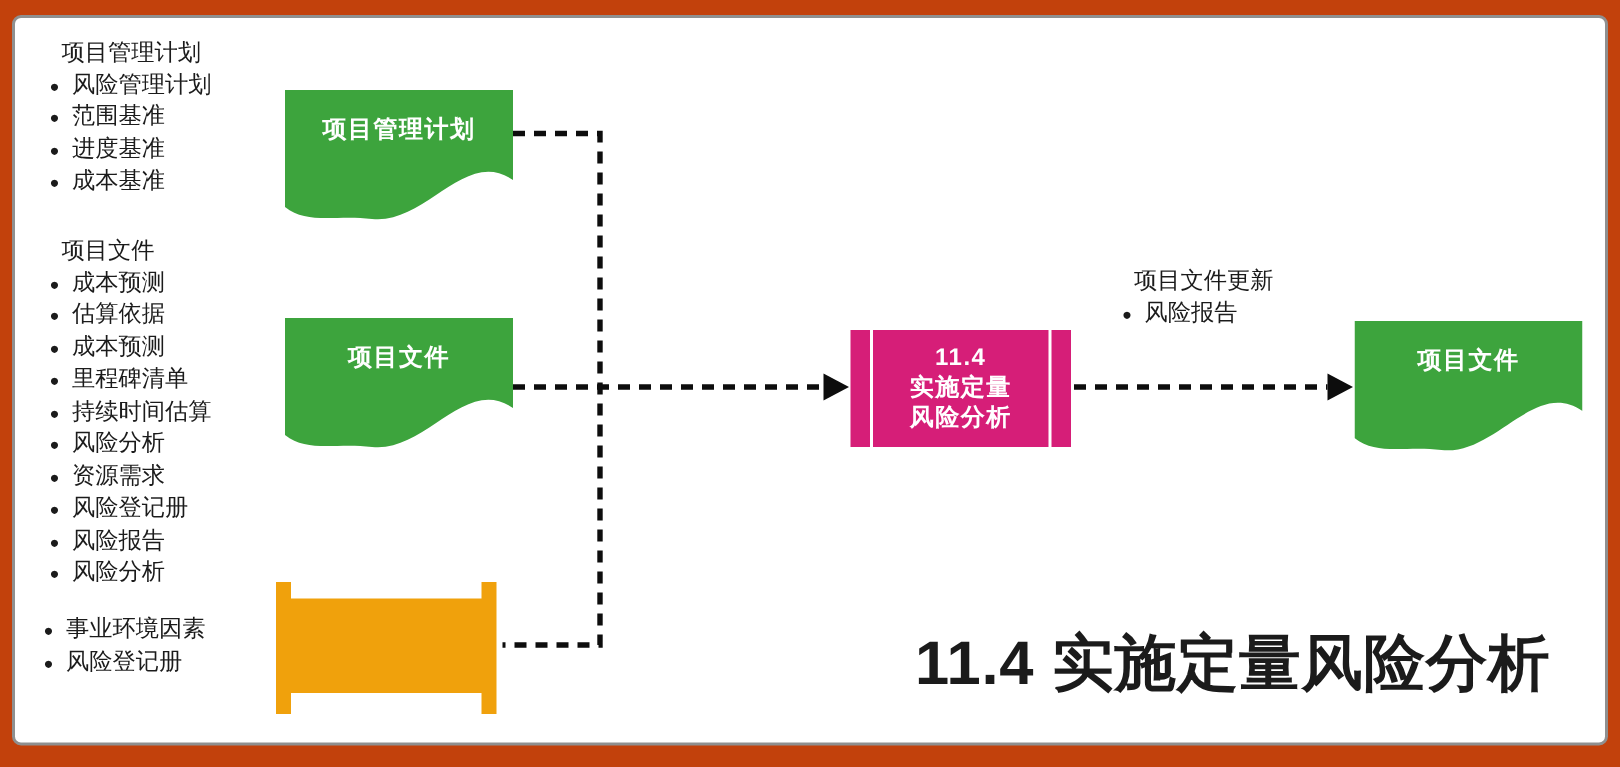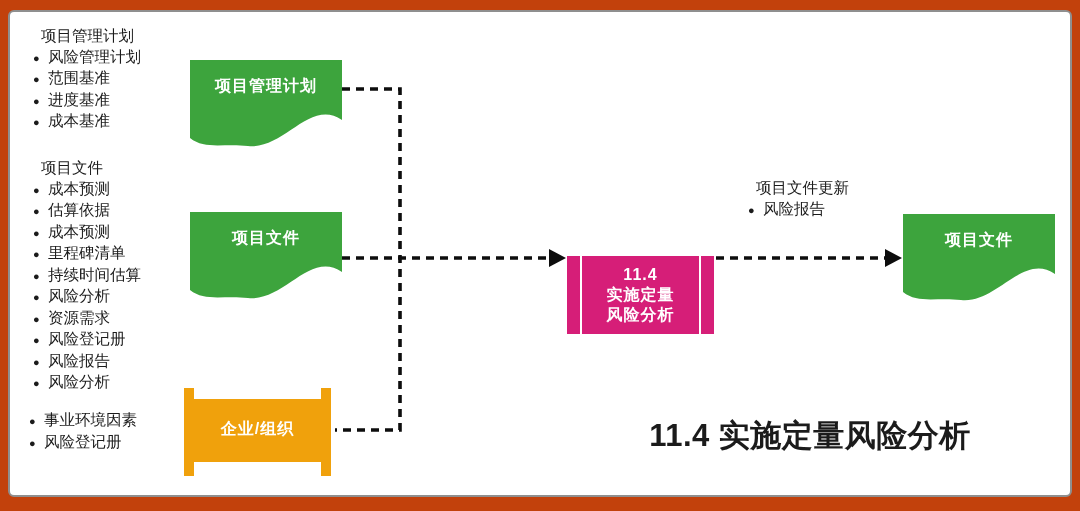--- a/index.html
+++ b/index.html
@@ -31,33 +31,33 @@
   .scroll .bar.l{left:0;}
   .scroll .bar.r{right:0;}
   .scroll .lbl{
     position:absolute;left:0;top:31px;width:100%;text-align:center;
     color:#ffffff;font-size:16px;font-weight:600;letter-spacing:1px;
   }
   
   .process{
     position:absolute;left:567px;top:220px;width:147px;height:78px;
     display:flex;align-items:center;justify-content:center;text-align:center;
-    color:#ffffff;font-size:16px;font-weight:600;line-height:20px;letter-spacing:1px;margin-top:36px;
+    color:#ffffff;font-size:16px;font-weight:600;line-height:20px;letter-spacing:1px;
   }
   .process .inner-line{position:absolute;top:0;bottom:0;width:2px;background:#ffffff;}
   .process .inner-line.l{left:13px;}
   .process .inner-line.r{right:13px;}
   
   .connectors{position:absolute;left:0;top:0;pointer-events:none;}
   .dash{fill:none;stroke:#0d0d0d;stroke-width:3.6;stroke-dasharray:8 6;}
   .head{fill:#0d0d0d;stroke:none;}
   
   .caption{
-    position:absolute;left:610px;top:415px;width:400px;text-align:center;
-    font-size:31px;font-weight:800;letter-spacing:0.5px;white-space:nowrap;
+    position:absolute;left:610px;top:415px;width:400px;
+    font-size:41px;font-weight:800;letter-spacing:0.5px;white-space:nowrap;
   }
 </style>
 </head>
 <body>
 
 <div class="stage">
   <div class="frame"></div>
 
   <div class="list" style="left:33px;top:26px;">
     <div class="hdr">项目管理计划</div>
@@ -153,21 +153,20 @@
     <svg width="152" height="95" viewBox="0 0 152 95">
       <path d="M0,0 H152 V60 C120,38 94,90 58,86 C34,83 15,90 0,78 Z" fill="#3DA43D"></path>
     </svg>
     <div class="lbl">项目文件</div>
   </div>
 
   <div class="scroll">
     <div class="mid" style="background:#F0A10C;"></div>
     <div class="bar l" style="background:#F0A10C;"></div>
     <div class="bar r" style="background:#F0A10C;"></div>
-    <div class="lbl">企业/组织</div>
   </div>
 
   <div class="process" style="background:#D61E78;">
     <span class="inner-line l"></span>
     <span class="inner-line r"></span>
     <div>
       <div>11.4</div>
       <div>实施定量</div>
       <div>风险分析</div>
     </div>

